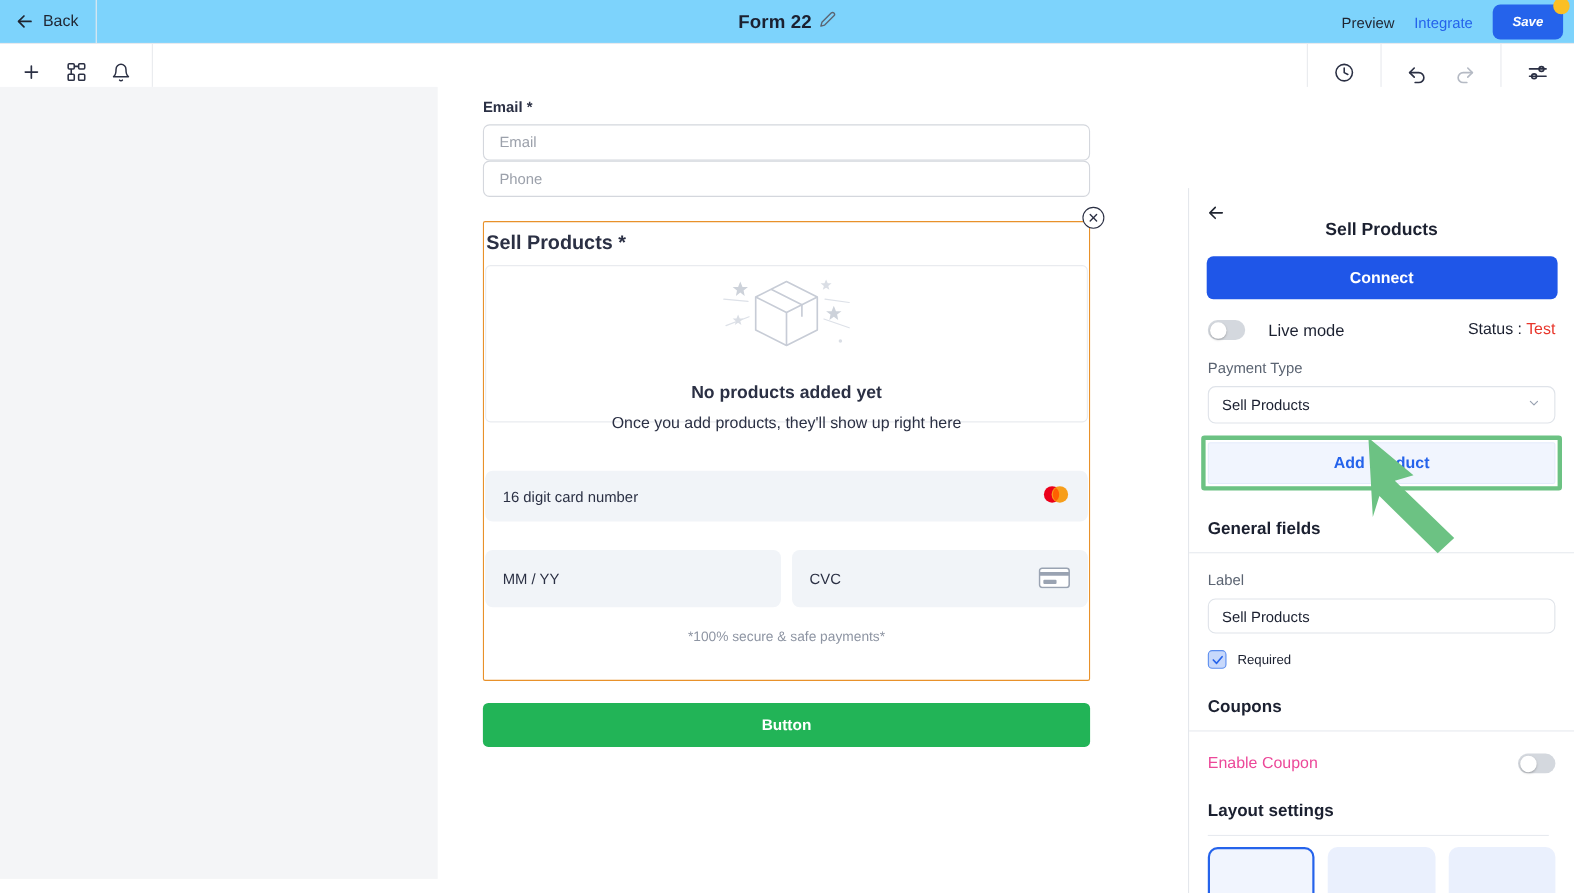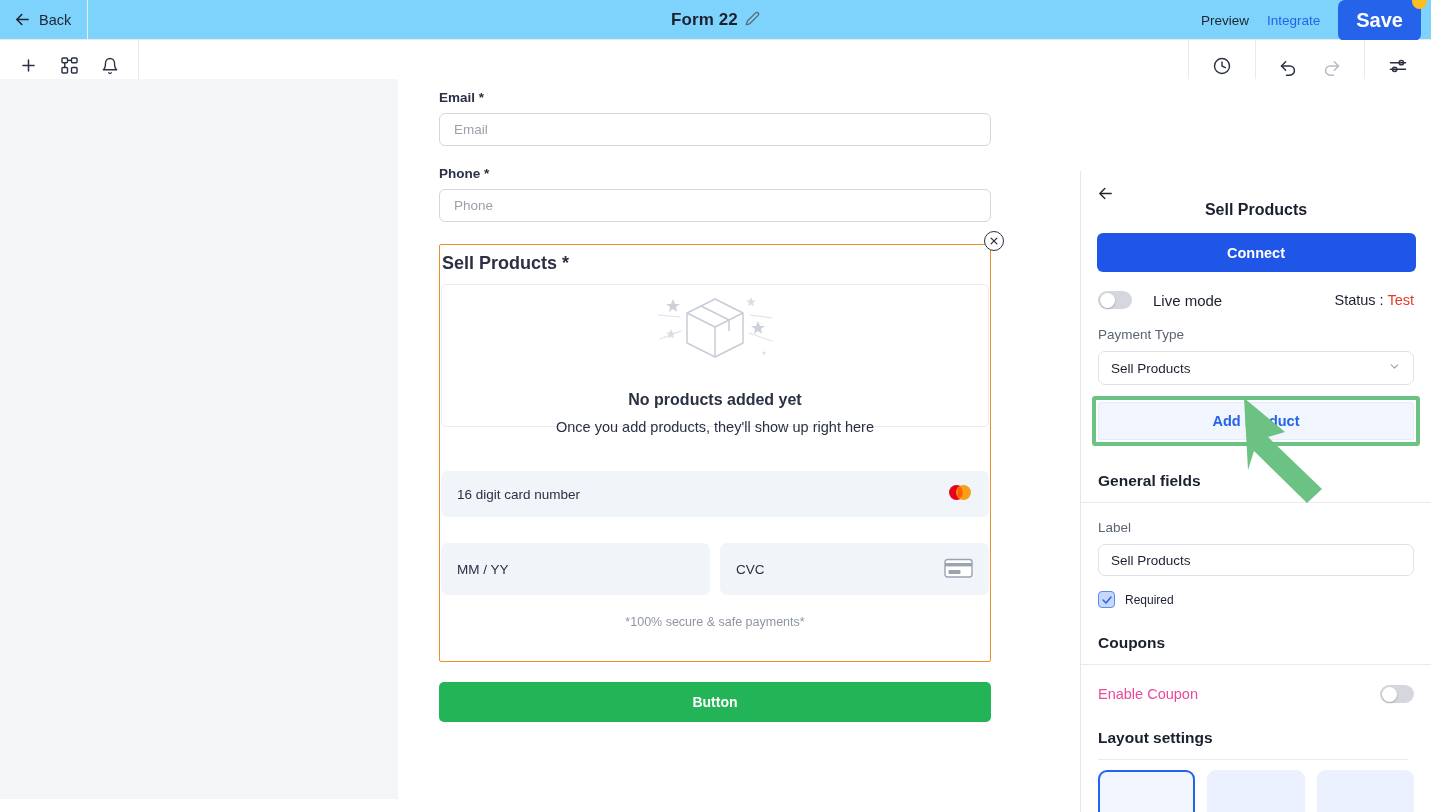--- a/index.html
+++ b/index.html
@@ -34,22 +34,23 @@
   .pencil { pointer-events: auto; cursor: pointer; display:block; }
   .topbar-right {
     position: absolute; right: 10px; top: 0; height: 40px;
     display: flex; align-items: center; gap: 18px;
   }
   .link-preview { font-size: 13.5px; color: #1f2430; cursor: pointer; }
   .link-integrate { font-size: 13.5px; color: #2563eb; cursor: pointer; font-weight: 500; }
   .save-wrap { position: relative; }
   .save-btn {
     background: #2563eb; color: #fff; border: none; border-radius: 7px;
-    padding: 9px 18px; font-size: 20px; font-weight: 600; cursor: pointer;
+    padding: 9px 18px; font-size: 12px; font-weight: 600; cursor: pointer;
     font-family: "Liberation Sans", sans-serif;
+    font-style: italic;
   }
   .save-badge {
     position: absolute; right: -6px; top: -6px;
     width: 15px; height: 15px; border-radius: 50%;
     background: #fbbf24;
   }
 
   
   .toolbar {
     position: absolute; left: 0; top: 40px; width: 1431px; height: 52px;
@@ -348,24 +349,20 @@
       <div class="canvas-inner">
 
         <div class="fld-label">
           <span>Email</span>
           <span class="req">*</span>
         </div>
         <div class="text-input">
           <span>Email</span>
         </div>
 
-        <div class="fld-label" style="margin-top:20px;">
-          <span>Phone</span>
-          <span class="req">*</span>
-        </div>
         <div class="text-input">
           <span>Phone</span>
         </div>
 
         
         <div class="sell-block">
           <div class="close-badge">
             <svg width="10" height="10" viewBox="0 0 24 24" fill="none" stroke="#2b3044" stroke-width="3" stroke-linecap="round">
                 <line x1="5" y1="5" x2="19" y2="19"></line>
                 <line x1="19" y1="5" x2="5" y2="19"></line>

